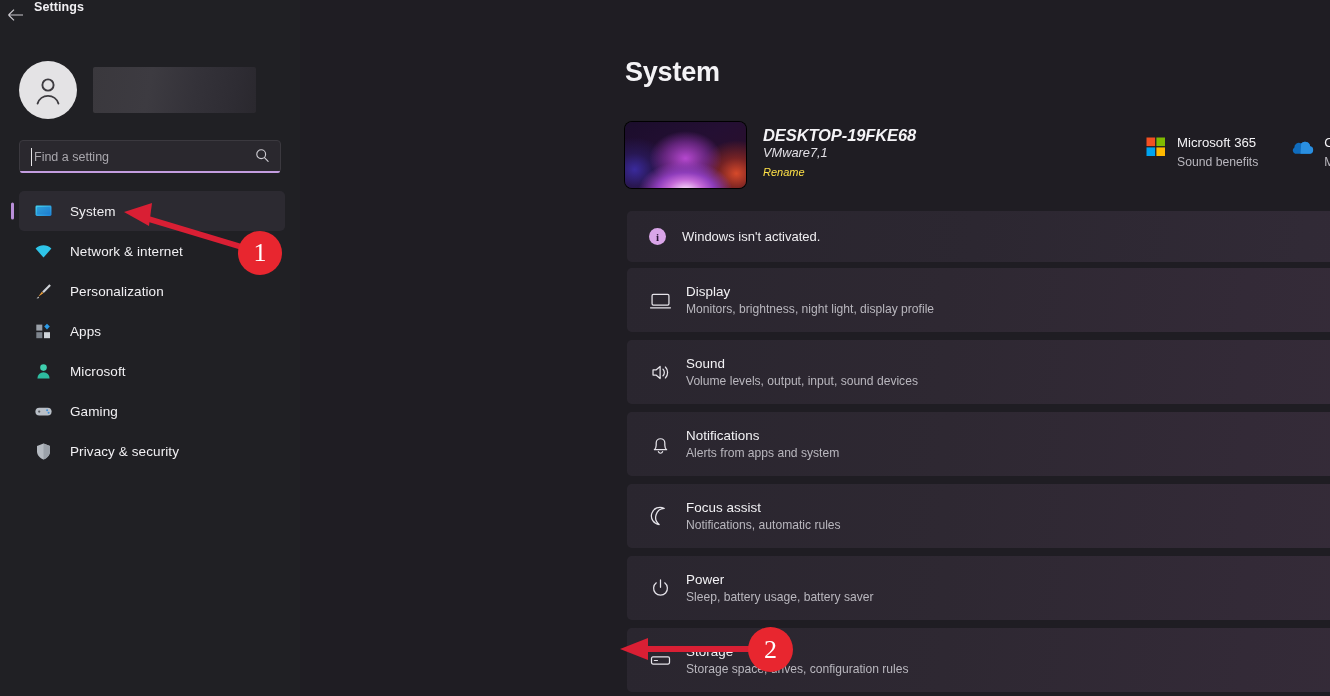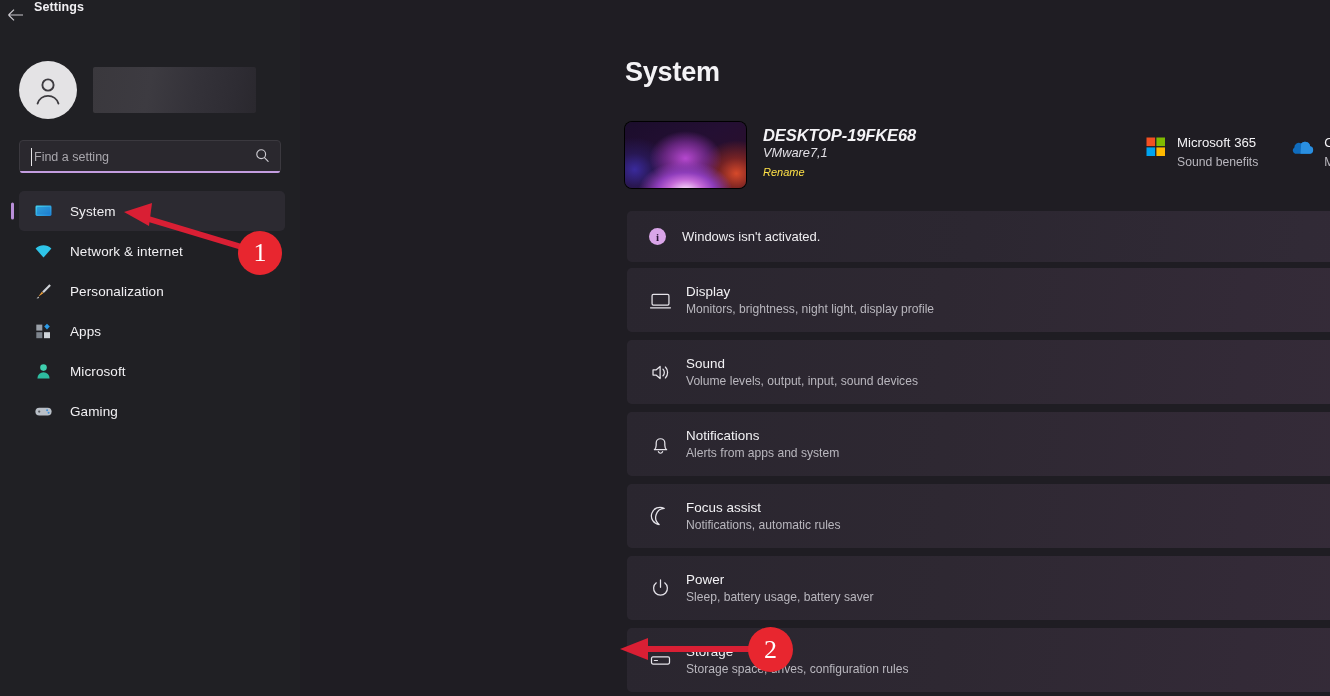--- a/index.html
+++ b/index.html
@@ -434,20 +434,29 @@
             <rect x="1.4" y="5.7" width="16.2" height="7.8" rx="3.9" fill="#b9bfc7"></rect>
             <circle cx="5.2" cy="9.6" r="1.15" fill="#55595f"></circle>
             <circle cx="13.1" cy="8.2" r="1" fill="#3f8fd8"></circle>
             <circle cx="14.6" cy="10.8" r="1" fill="#3f8fd8"></circle>
           </svg>
         </span>
         <span class="nav-label">Gaming</span>
       </div>
 
 
+      <div class="nav-item">
+        <span class="nav-icon">
+          <svg width="19" height="19" viewBox="0 0 19 19">
+            <path d="M9.5 1.6 16 4.1v5.1c0 4-2.8 6.9-6.5 8.2C5.8 16.1 3 13.2 3 9.2V4.1z" fill="#b5bac1"></path>
+            <path d="M9.5 1.6 16 4.1v5.1c0 4-2.8 6.9-6.5 8.2z" fill="#9ba1a9"></path>
+          </svg>
+        </span>
+        <span class="nav-label">Privacy &amp; security</span>
+      </div>
 
 
     </div>
   </div>
 
   <div class="main">
 
     <div class="page-title">System</div>
 
     <div class="devicerow">

